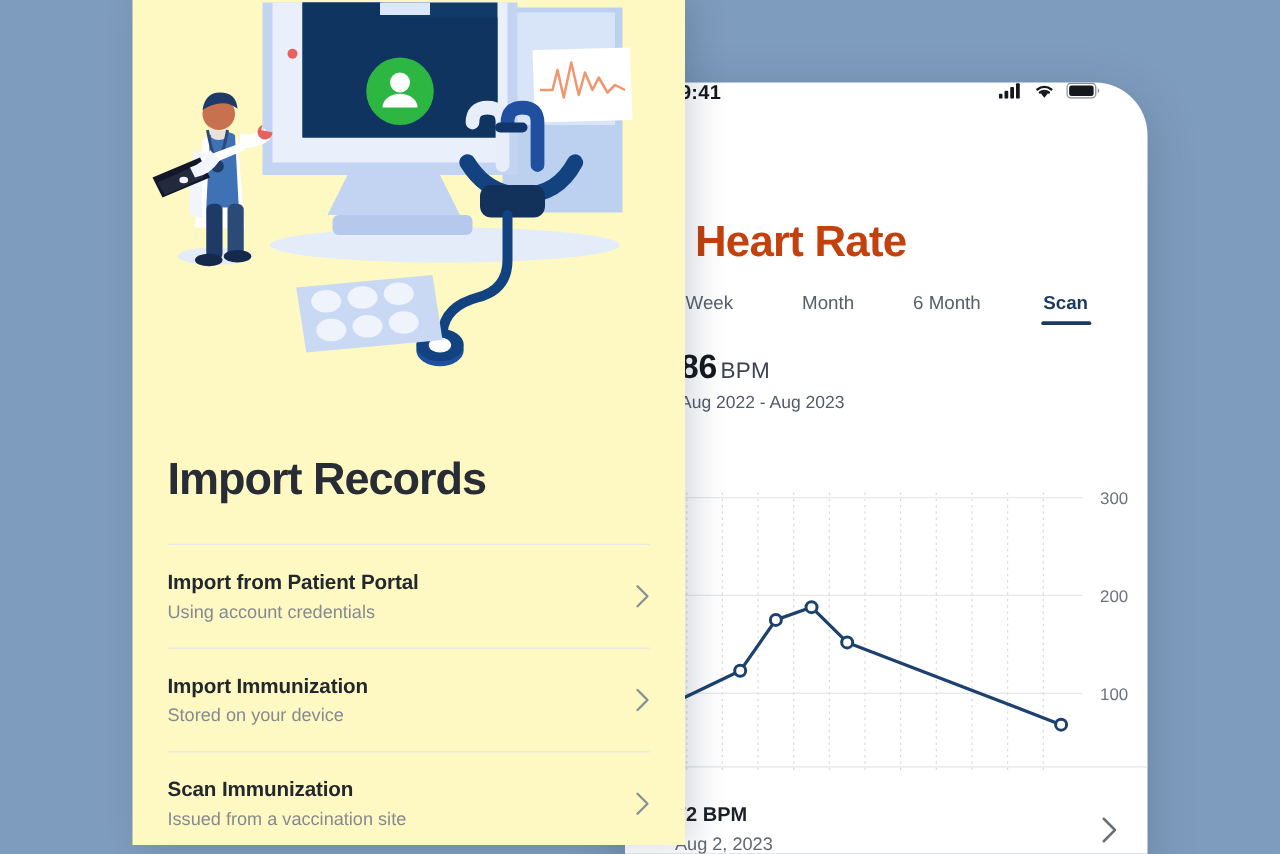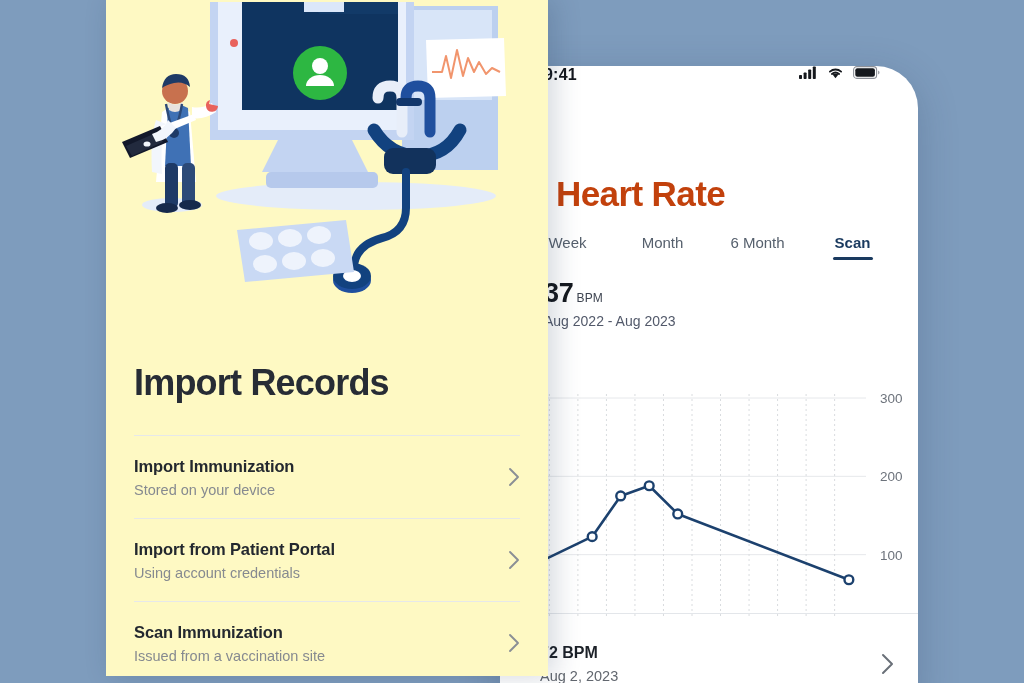--- a/index.html
+++ b/index.html
@@ -121,21 +121,21 @@
     position: absolute;
     left: 44px; top: 212px;
   }
   .stat-main {
     font-size: 27px;
     font-weight: bold;
     color: #14181e;
     letter-spacing: -0.3px;
   }
   .stat-unit {
-    font-size: 12px;
+    font-size: 18px;
     font-weight: normal;
     color: #3d4450;
     margin-left: 3px;
     letter-spacing: 0.2px;
   }
   .stat-range {
     font-size: 14px;
     color: #52596a;
     margin-top: 4px;
   }
@@ -268,21 +268,21 @@
 
   <div class="tabs">
     <div class="tab">Week</div>
     <div class="tab">Month</div>
     <div class="tab">6 Month</div>
     <div class="tab active">Scan</div>
   </div>
 
   <div class="stat-block">
     <div>
-      <span class="stat-main">37</span><span class="stat-unit">BPM</span>
+      <span class="stat-main">86</span><span class="stat-unit">BPM</span>
     </div>
     <div class="stat-range">Aug 2022 - Aug 2023</div>
   </div>
 
   <div id="chart-wrap">
     <svg id="chart-svg" width="418" height="292" viewBox="0 0 418 292">
         <line x1="6" y1="74" x2="366" y2="74" stroke="#e6e8eb" stroke-width="1"></line>
         <text x="380" y="79" fill="#6d737c" font-size="13.5" font-family="&quot;Liberation Sans&quot;, sans-serif">300</text>
         <line x1="6" y1="152.33333333333334" x2="366" y2="152.33333333333334" stroke="#e6e8eb" stroke-width="1"></line>
         <text x="380" y="157.33333333333334" fill="#6d737c" font-size="13.5" font-family="&quot;Liberation Sans&quot;, sans-serif">200</text>
@@ -406,33 +406,33 @@
     <path d="M20 146 L52 132 L57 142 L26 156 Z" fill="#222a3e"></path>
     <ellipse cx="41" cy="144" rx="3.5" ry="2.6" fill="#f2f6fc"></ellipse>
     <path d="M46 134 q12 -4 16 -14 l8 8 q-8 12 -20 14 Z" fill="#f2f6fc"></path>
   </svg>
 
   <div class="panel-heading">Import Records</div>
 
   <div id="import-list">
     <div class="list-item">
       <div class="li-text">
-        <div class="li-title">Import Immunization</div>
-        <div class="li-sub">Stored on your device</div>
+        <div class="li-title">Import from Patient Portal</div>
+        <div class="li-sub">Using account credentials</div>
       </div>
       <div class="li-chev">
         <svg width="12" height="20" viewBox="0 0 12 20">
             <path d="M2 2 L10 10 L2 18" stroke="#8a8f95" stroke-width="1.9" fill="none" stroke-linecap="round" stroke-linejoin="round"></path>
           </svg>
       </div>
     </div>
     <div class="list-item">
       <div class="li-text">
-        <div class="li-title">Import from Patient Portal</div>
-        <div class="li-sub">Using account credentials</div>
+        <div class="li-title">Import Immunization</div>
+        <div class="li-sub">Stored on your device</div>
       </div>
       <div class="li-chev">
         <svg width="12" height="20" viewBox="0 0 12 20">
             <path d="M2 2 L10 10 L2 18" stroke="#8a8f95" stroke-width="1.9" fill="none" stroke-linecap="round" stroke-linejoin="round"></path>
           </svg>
       </div>
     </div>
     <div class="list-item">
       <div class="li-text">
         <div class="li-title">Scan Immunization</div>

